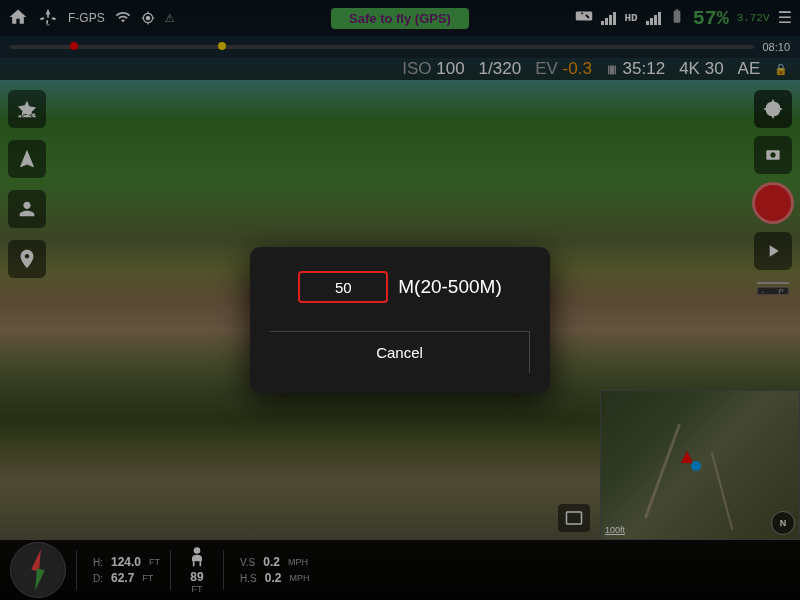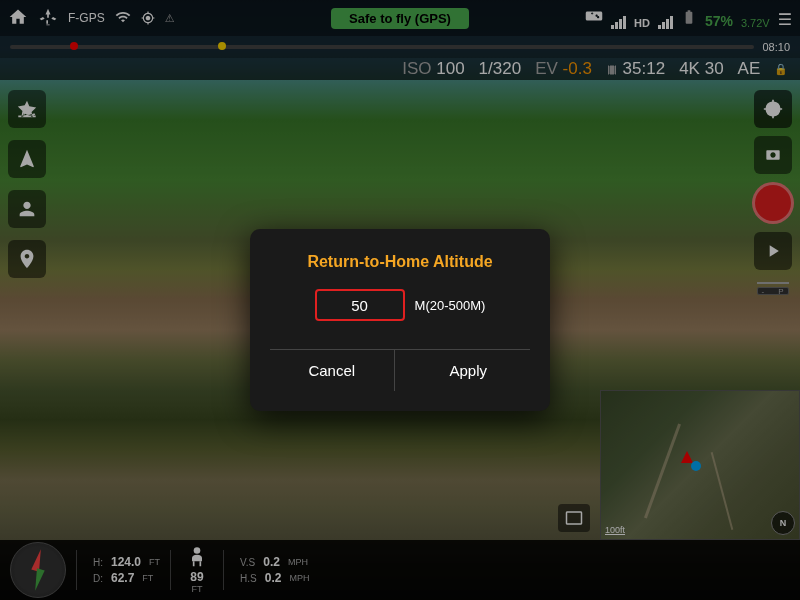--- a/index.html
+++ b/index.html
@@ -55,48 +55,49 @@
 
     .top-bar-left {
       display: flex;
       align-items: center;
       gap: 10px;
       flex: 1;
     }
 
     .top-bar-center {
       background: #4CAF50;
-      color: #000000;
+      color: #701a75;
       font-size: 13px;
       font-weight: bold;
       padding: 3px 18px;
       border-radius: 4px;
     }
 
     .top-bar-right {
       display: flex;
-      align-items: flex-end;
+      align-items: center;
       gap: 8px;
       flex: 1;
       justify-content: flex-end;
+      font-family: Liberation Mono, monospace;
     }
 
     .tb-icon {
       color: white;
       font-size: 14px;
     }
 
     .tb-text {
       color: white;
       font-size: 12px;
     }
 
     .tb-green {
       color: #4CAF50;
-      font-size: 14px;
+      font-size: 20px;
       font-weight: bold;
     }
 
     .signal-bars {
       display: inline-flex;
       gap: 1px;
       align-items: flex-end;
     }
 
     .signal-bar {
@@ -373,21 +374,21 @@
       border: 2px solid #e02020;
       border-radius: 4px;
       color: white;
       font-size: 15px;
       text-align: center;
       outline: none;
     }
 
     .dialog-range {
       color: white;
-      font-size: 13px;
+      font-size: 19px;
     }
 
     .dialog-current {
       color: #4da6ff;
       font-size: 13px;
       text-align: center;
       margin-bottom: 14px;
     }
 
     .dialog-description {
@@ -561,32 +562,30 @@
     <div style="width:32px;height:2px;background:#aaa"></div>
     <div style="width:32px;height:8px;background:#333;border:1px solid #666;border-radius:2px;display:flex;align-items:center;justify-content:space-between;padding:0 4px">
       <span style="color:#aaa;font-size:8px">-</span>
       <span style="color:#aaa;font-size:8px">P</span>
     </div>
   </div>
 </div>
 
 <div class="modal-overlay">
   <div class="dialog">
-    <div class="dialog-title">Return-to-Home Altitude</div>
 
     <div class="dialog-input-row">
       <input type="text" class="dialog-input" value="50" style="">
       <span class="dialog-range">M(20-500M)</span>
     </div>
 
 
 
     <div class="dialog-buttons">
       <button class="dialog-btn">Cancel</button>
-      <button class="dialog-btn">Apply</button>
     </div>
   </div>
 </div>
 
 <div class="bottom-bar">
 
   <div class="compass-rose">
     <div class="compass-needle-n"></div>
     <div class="compass-needle-s"></div>
   </div>

